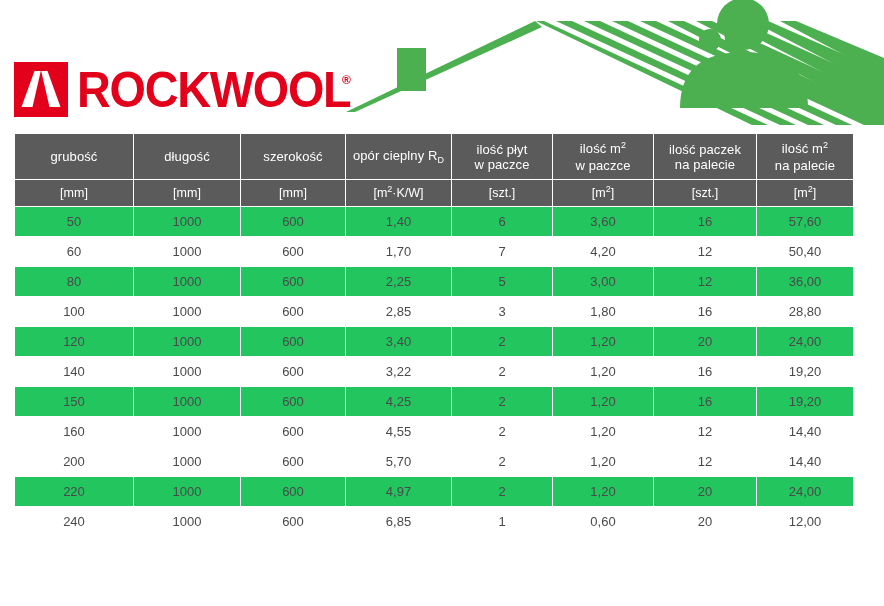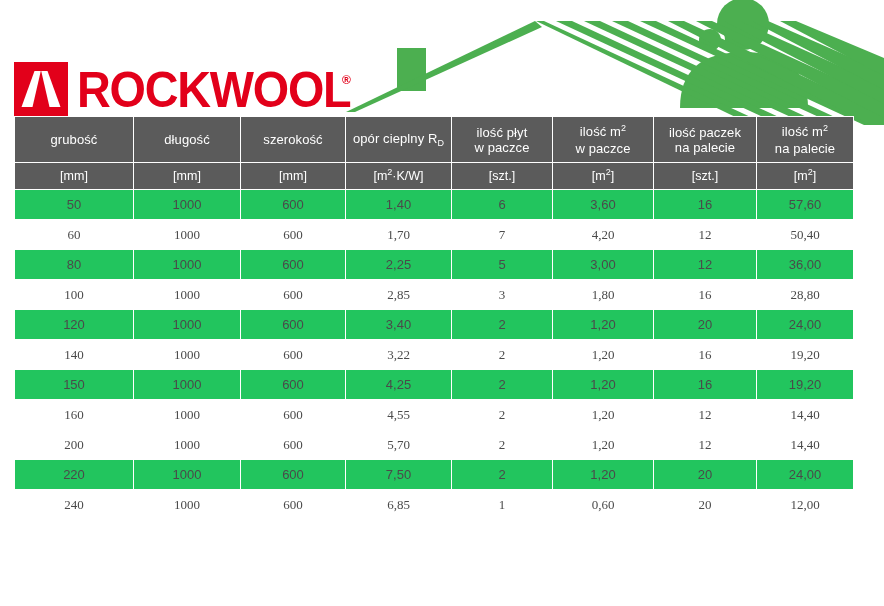--- a/index.html
+++ b/index.html
@@ -72,21 +72,21 @@
     color: #e2001a;
     line-height: 1;
     margin-top: 12px;
     margin-left: 2px;
   }
 
   
   #spec-table {
     position: absolute;
     left: 14px;
-    top: 116px;
+    top: 133px;
     width: 839px;
     border-collapse: separate;
     border-spacing: 1px 1px;
     table-layout: fixed;
     background: #ffffff;
   }
   #spec-table th,
   #spec-table td {
     padding: 0;
     margin: 0;
@@ -114,21 +114,20 @@
   tbody td {
     height: 29px;
     font-size: 13px;
     color: #4a4a4a;
   }
   tbody tr.row-shaded td {
     background: #22c55e;
   }
   tbody tr.row-plain td {
     background: #ffffff;
-    font-family: Liberation Serif, serif;
   }
 
   sub { font-size: 9px; vertical-align: baseline; position: relative; top: 3px; }
   sup { font-size: 9px; vertical-align: baseline; position: relative; top: -5px; }
 </style>
 </head>
 <body>
 
 <div id="brand-band">
 
@@ -322,21 +321,21 @@
         <td>5,70</td>
         <td>2</td>
         <td>1,20</td>
         <td>12</td>
         <td>14,40</td>
       </tr>
       <tr class="row-shaded">
         <td>220</td>
         <td>1000</td>
         <td>600</td>
-        <td>7,50</td>
+        <td>4,97</td>
         <td>2</td>
         <td>1,20</td>
         <td>20</td>
         <td>24,00</td>
       </tr>
       <tr class="row-plain">
         <td>240</td>
         <td>1000</td>
         <td>600</td>
         <td>6,85</td>

